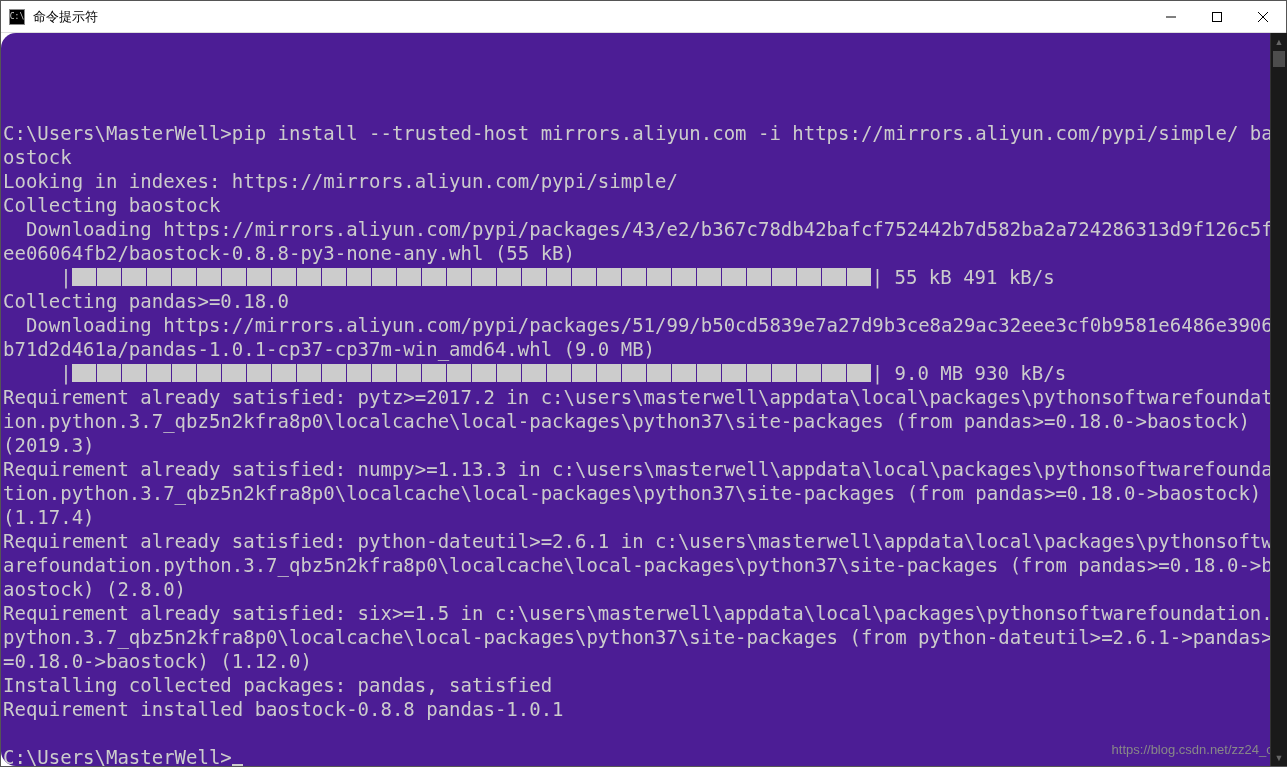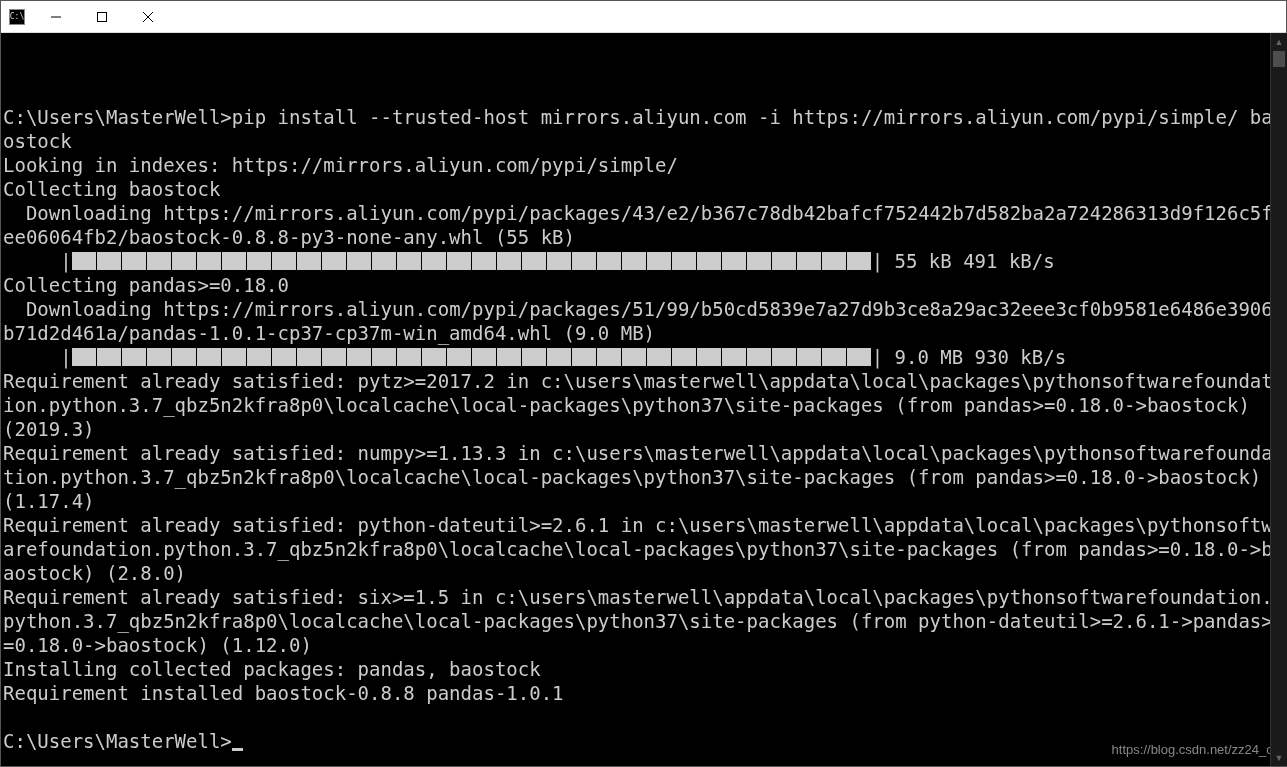--- a/index.html
+++ b/index.html
@@ -59,30 +59,31 @@
       height: 100%;
       display: flex;
       align-items: center;
       justify-content: center;
       cursor: pointer;
       font-size: 12px;
       color: #000;
     }
     .terminal {
       flex: 1;
-      background: #000000;
+      background: #4c1d95;
       color: #ccc;
       font-family: "NSimSun", "SimSun", "Consolas", monospace;
       font-size: 19px;
       line-height: 24px;
-      padding: 0 2px;
+      padding: 16px 2px;
       overflow: hidden;
       white-space: pre-wrap;
       word-break: break-all;
       position: relative;
+      border-radius: 15px;
     }
     .terminal-content {
       white-space: pre-wrap;
       word-break: break-all;
     }
     .progress-line {
       display: flex;
       align-items: center;
       height: 24px;
     }
@@ -152,20 +153,21 @@
     .scroll-arrow.down { bottom: 0; }
   </style>
 </head>
 <body>
 
 <div class="window">
   <div class="titlebar">
     <div class="titlebar-icon">
       <span>C:\</span>
     </div>
+    <div class="titlebar-title">命令提示符</div>
     <div class="titlebar-controls">
       <div class="titlebar-btn">
         <svg width="10" height="10" viewBox="0 0 10 10">
             <line x1="0" y1="5" x2="10" y2="5" stroke="#000" stroke-width="1"></line>
           </svg>
       </div>
       <div class="titlebar-btn">
         <svg width="10" height="10" viewBox="0 0 10 10">
             <rect x="0.5" y="0.5" width="9" height="9" fill="none" stroke="#000" stroke-width="1"></rect>
           </svg>
@@ -183,21 +185,21 @@
     <div class="terminal-content"><br><span>C:\Users\MasterWell&gt;</span><span>pip install --trusted-host mirrors.aliyun.com -i https://mirrors.aliyun.com/pypi/simple/ baostock</span>
 <span>Looking in indexes: https://mirrors.aliyun.com/pypi/simple/</span>
 <span>Collecting baostock</span>
 <span>  Downloading https://mirrors.aliyun.com/pypi/packages/43/e2/b367c78db42bafcf752442b7d582ba2a724286313d9f126c5fee06064fb2/baostock-0.8.8-py3-none-any.whl (55 kB)</span>
 <div class="progress-line"><span class="progress-indent">     |</span><span class="progress-bar-wrap" id="pb1"><span class="progress-block"></span><span class="progress-block"></span><span class="progress-block"></span><span class="progress-block"></span><span class="progress-block"></span><span class="progress-block"></span><span class="progress-block"></span><span class="progress-block"></span><span class="progress-block"></span><span class="progress-block"></span><span class="progress-block"></span><span class="progress-block"></span><span class="progress-block"></span><span class="progress-block"></span><span class="progress-block"></span><span class="progress-block"></span><span class="progress-block"></span><span class="progress-block"></span><span class="progress-block"></span><span class="progress-block"></span><span class="progress-block"></span><span class="progress-block"></span><span class="progress-block"></span><span class="progress-block"></span><span class="progress-block"></span><span class="progress-block"></span><span class="progress-block"></span><span class="progress-block"></span><span class="progress-block"></span><span class="progress-block"></span><span class="progress-block"></span><span class="progress-block"></span></span><span>|</span><span class="progress-stats"> 55 kB 491 kB/s</span></div><span>Collecting pandas&gt;=0.18.0</span>
 <span>  Downloading https://mirrors.aliyun.com/pypi/packages/51/99/b50cd5839e7a27d9b3ce8a29ac32eee3cf0b9581e6486e3906b71d2d461a/pandas-1.0.1-cp37-cp37m-win_amd64.whl (9.0 MB)</span>
 <div class="progress-line"><span class="progress-indent">     |</span><span class="progress-bar-wrap" id="pb2"><span class="progress-block"></span><span class="progress-block"></span><span class="progress-block"></span><span class="progress-block"></span><span class="progress-block"></span><span class="progress-block"></span><span class="progress-block"></span><span class="progress-block"></span><span class="progress-block"></span><span class="progress-block"></span><span class="progress-block"></span><span class="progress-block"></span><span class="progress-block"></span><span class="progress-block"></span><span class="progress-block"></span><span class="progress-block"></span><span class="progress-block"></span><span class="progress-block"></span><span class="progress-block"></span><span class="progress-block"></span><span class="progress-block"></span><span class="progress-block"></span><span class="progress-block"></span><span class="progress-block"></span><span class="progress-block"></span><span class="progress-block"></span><span class="progress-block"></span><span class="progress-block"></span><span class="progress-block"></span><span class="progress-block"></span><span class="progress-block"></span><span class="progress-block"></span></span><span>|</span><span class="progress-stats"> 9.0 MB 930 kB/s</span></div><span>Requirement already satisfied: pytz&gt;=2017.2 in c:\users\masterwell\appdata\local\packages\pythonsoftwarefoundation.python.3.7_qbz5n2kfra8p0\localcache\local-packages\python37\site-packages (from pandas&gt;=0.18.0-&gt;baostock) (2019.3)</span>
 <span>Requirement already satisfied: numpy&gt;=1.13.3 in c:\users\masterwell\appdata\local\packages\pythonsoftwarefoundation.python.3.7_qbz5n2kfra8p0\localcache\local-packages\python37\site-packages (from pandas&gt;=0.18.0-&gt;baostock) (1.17.4)</span>
 <span>Requirement already satisfied: python-dateutil&gt;=2.6.1 in c:\users\masterwell\appdata\local\packages\pythonsoftwarefoundation.python.3.7_qbz5n2kfra8p0\localcache\local-packages\python37\site-packages (from pandas&gt;=0.18.0-&gt;baostock) (2.8.0)</span>
 <span>Requirement already satisfied: six&gt;=1.5 in c:\users\masterwell\appdata\local\packages\pythonsoftwarefoundation.python.3.7_qbz5n2kfra8p0\localcache\local-packages\python37\site-packages (from python-dateutil&gt;=2.6.1-&gt;pandas&gt;=0.18.0-&gt;baostock) (1.12.0)</span>
-<span>Installing collected packages: pandas, baostock</span>
+<span>Installing collected packages: pandas, satisfied</span>
 <span>Requirement installed baostock-0.8.8 pandas-1.0.1</span>
 
 <span>C:\Users\MasterWell&gt;</span><span class="cursor"></span></div>
     <div class="watermark">https://blog.csdn.net/zz24_co</div>
   </div>
 
   <div class="scrollbar-track">
     <div class="scroll-arrow up">▲</div>
     <div class="scrollbar-thumb"></div>
     <div class="scroll-arrow down">▼</div>

